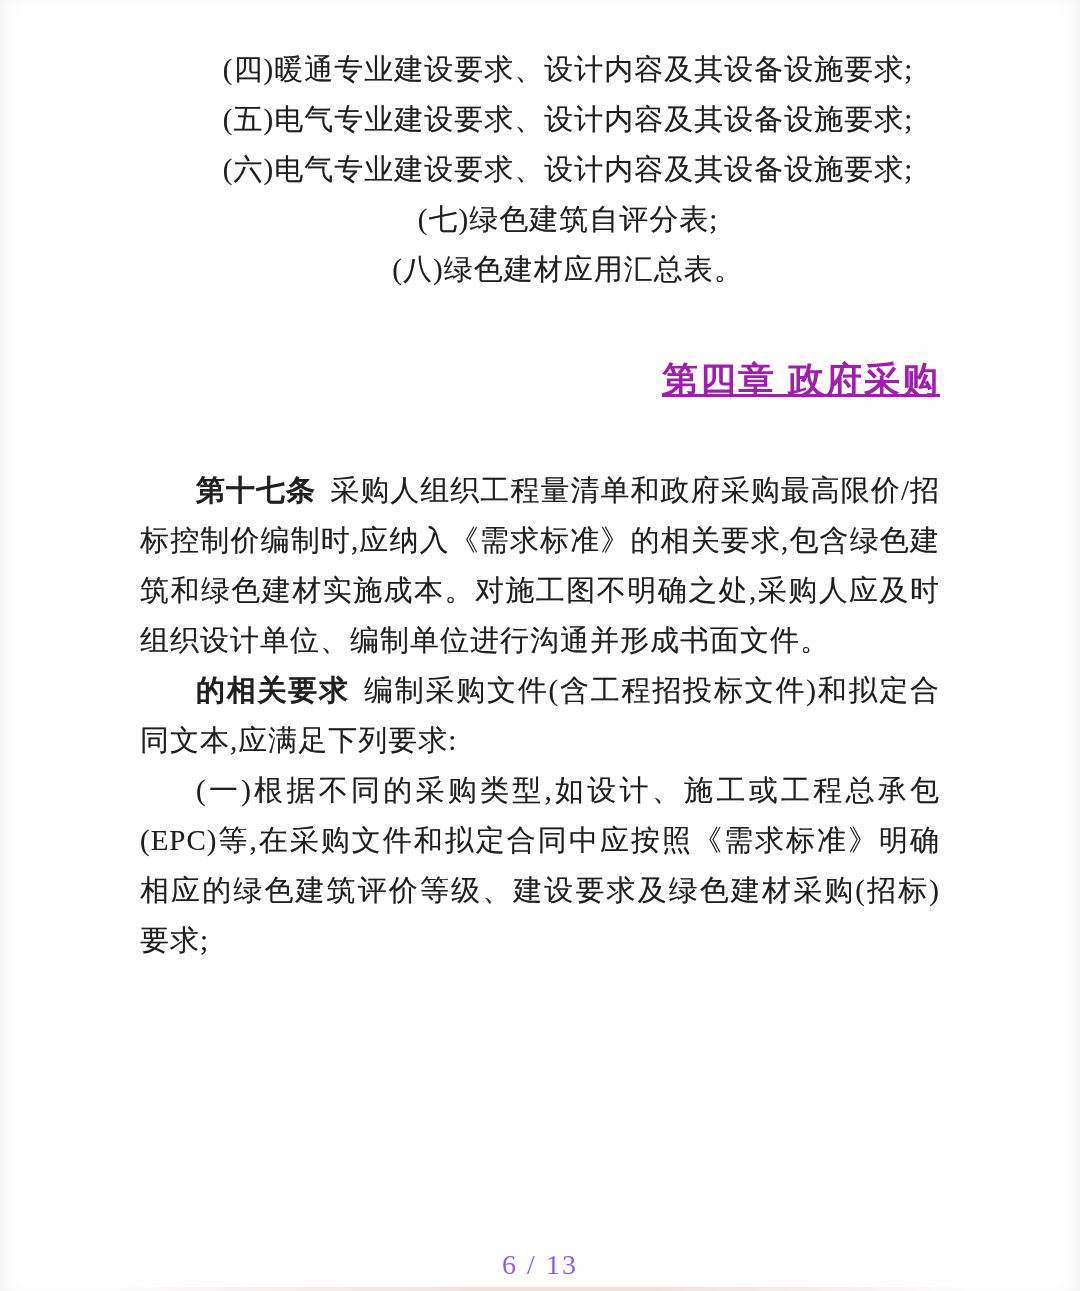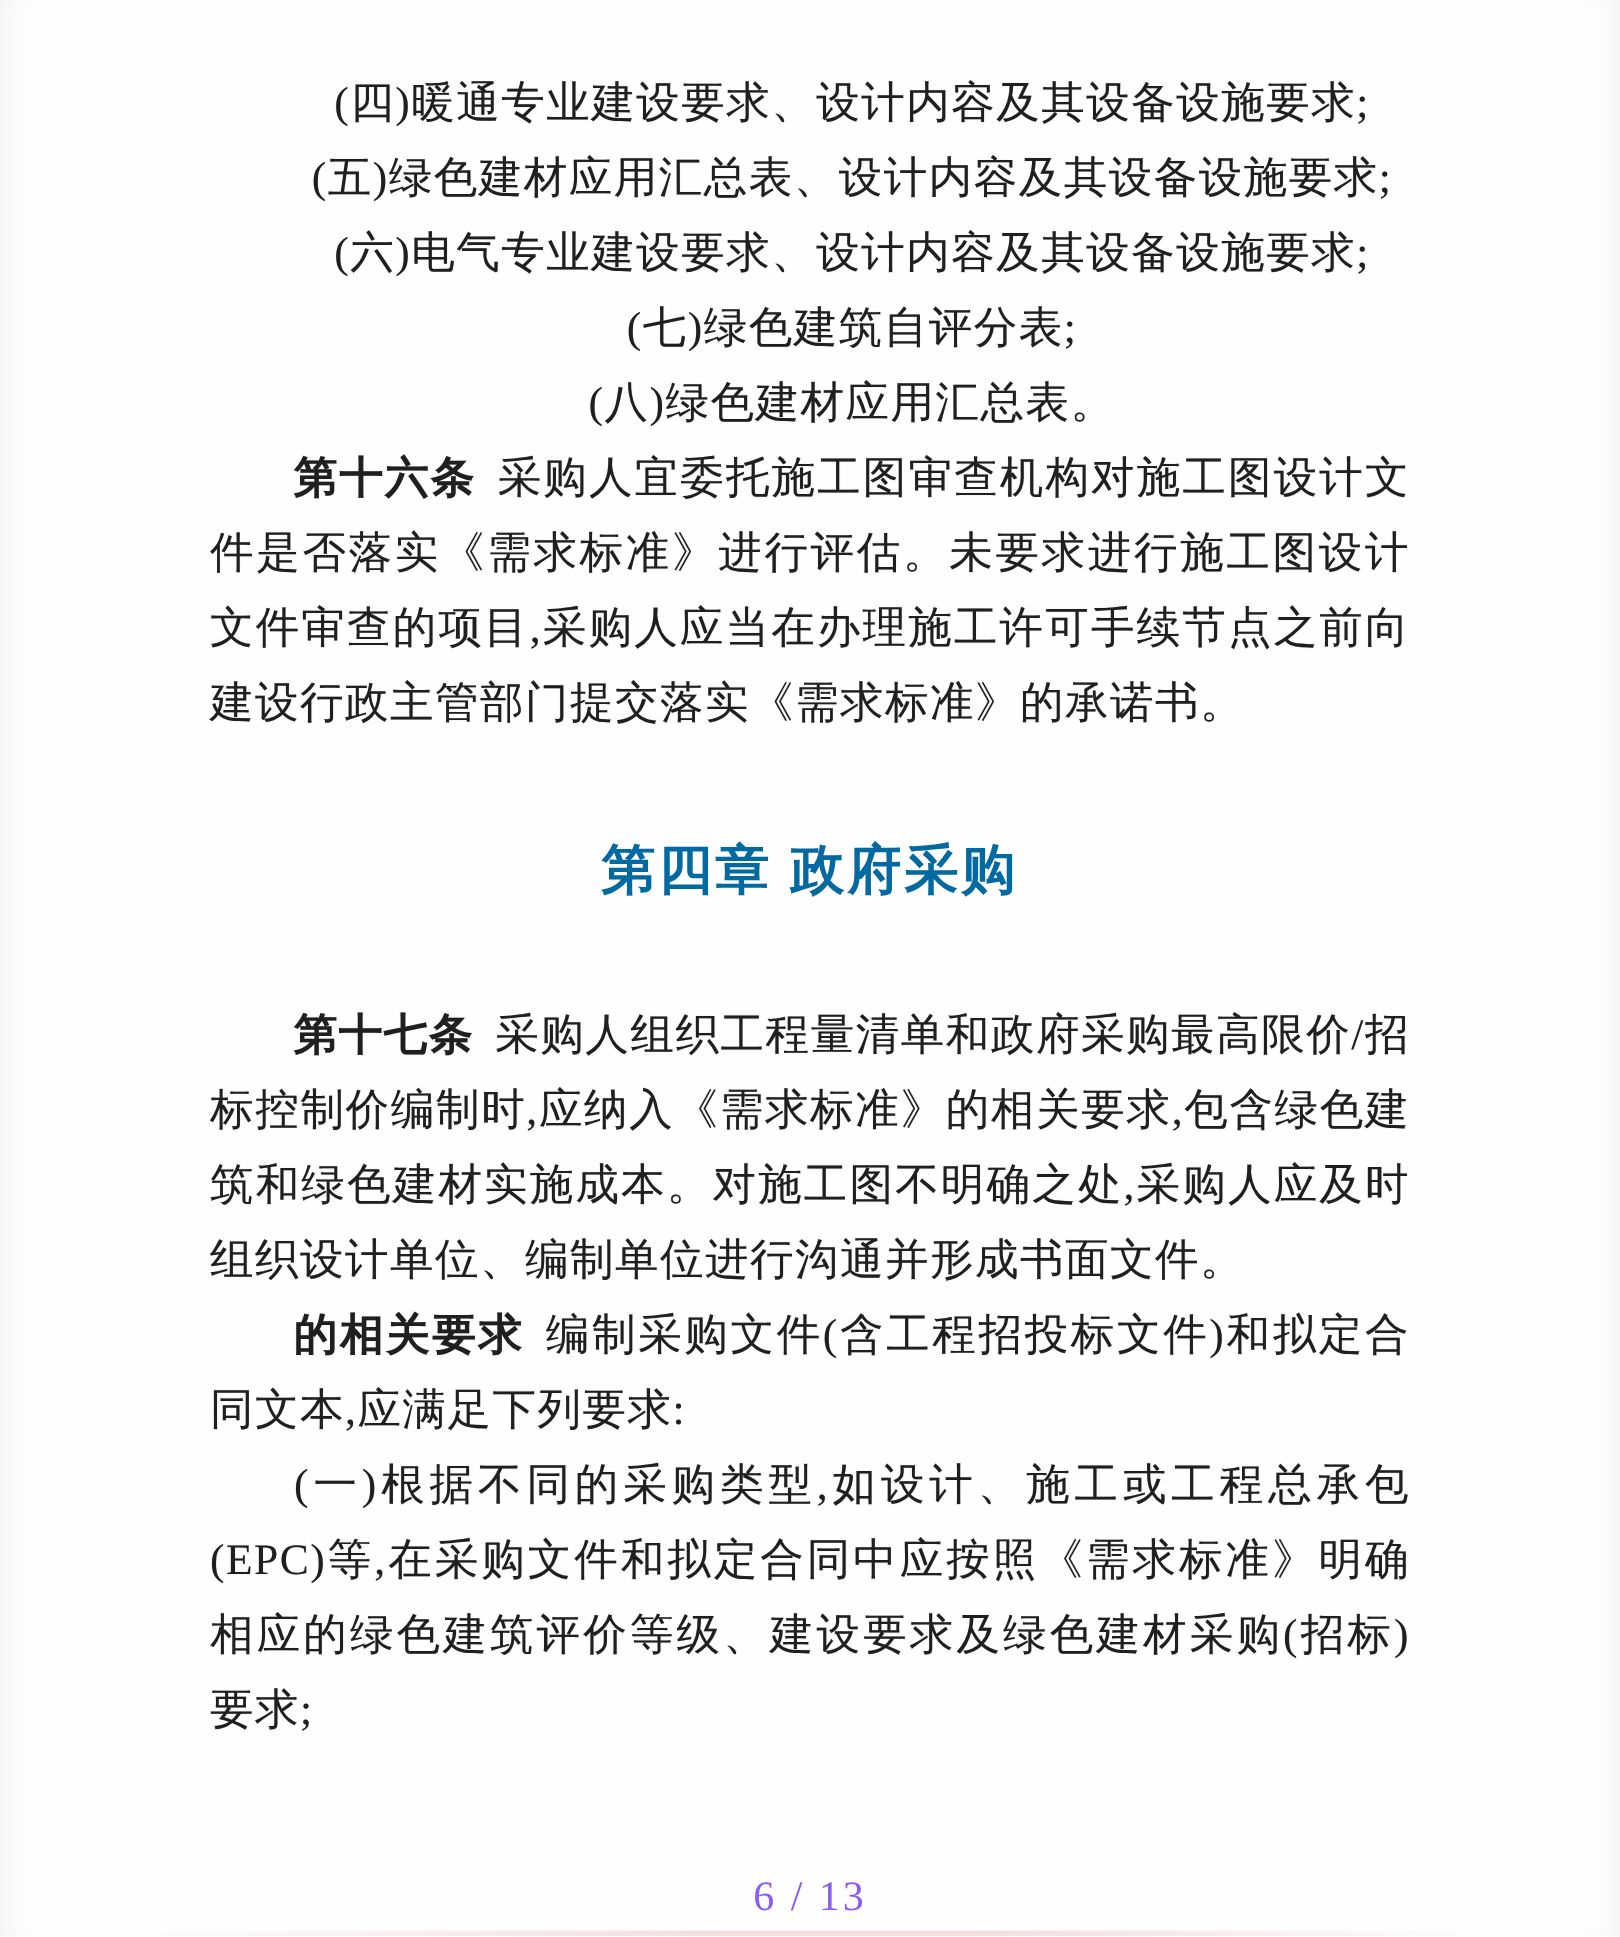--- a/index.html
+++ b/index.html
@@ -33,25 +33,26 @@
   }
   .art-label {
     font-weight: 700;
     padding-right: 14px;
   }
   .chapter {
     font-family: "Liberation Sans", "DejaVu Sans", sans-serif;
     font-weight: 700;
     font-size: 36px;
     line-height: 60px;
-    text-align: center;
+    text-align: right;
     text-indent: 0;
     letter-spacing: 2px;
     margin: 56px 0 55px 0;
-    color: #0369a1;
+    color: #a21caf;
+    text-decoration: underline;
   }
   .footer {
     position: absolute;
     left: 0;
     right: 0;
     bottom: 9px;
     text-align: center;
     font-size: 28px;
     line-height: 34px;
     color: #8b5cf6;
@@ -71,28 +72,25 @@
     pointer-events: none;
   }
 </style>
 </head>
 <body>
 
 <div class="page">
   <div class="content">
 
     <p class="para line-item">(四)暖通专业建设要求、设计内容及其设备设施要求;</p>
-    <p class="para line-item">(五)绿色建材应用汇总表、设计内容及其设备设施要求;</p>
+    <p class="para line-item">(五)电气专业建设要求、设计内容及其设备设施要求;</p>
     <p class="para line-item">(六)电气专业建设要求、设计内容及其设备设施要求;</p>
     <p class="para line-item">(七)绿色建筑自评分表;</p>
     <p class="para line-item">(八)绿色建材应用汇总表。</p>
 
-    <p class="para">
-      <span class="art-label">第十六条</span><span>采购人宜委托施工图审查机构对施工图设计文件是否落实《需求标准》进行评估。未要求进行施工图设计文件审查的项目,采购人应当在办理施工许可手续节点之前向建设行政主管部门提交落实《需求标准》的承诺书。</span>
-    </p>
 
     <h2 class="chapter">第四章 政府采购</h2>
 
     <p class="para">
       <span class="art-label">第十七条</span><span>采购人组织工程量清单和政府采购最高限价/招标控制价编制时,应纳入《需求标准》的相关要求,包含绿色建筑和绿色建材实施成本。对施工图不明确之处,采购人应及时组织设计单位、编制单位进行沟通并形成书面文件。</span>
     </p>
 
     <p class="para">
       <span class="art-label">的相关要求</span><span>编制采购文件(含工程招投标文件)和拟定合同文本,应满足下列要求:</span>
     </p>

